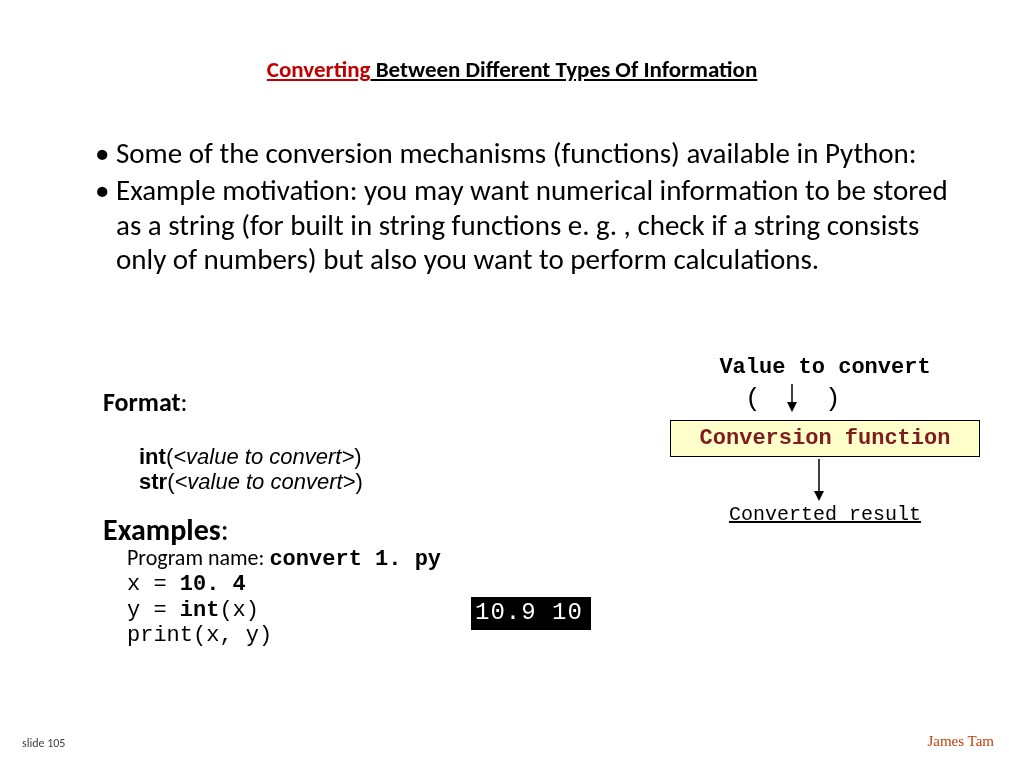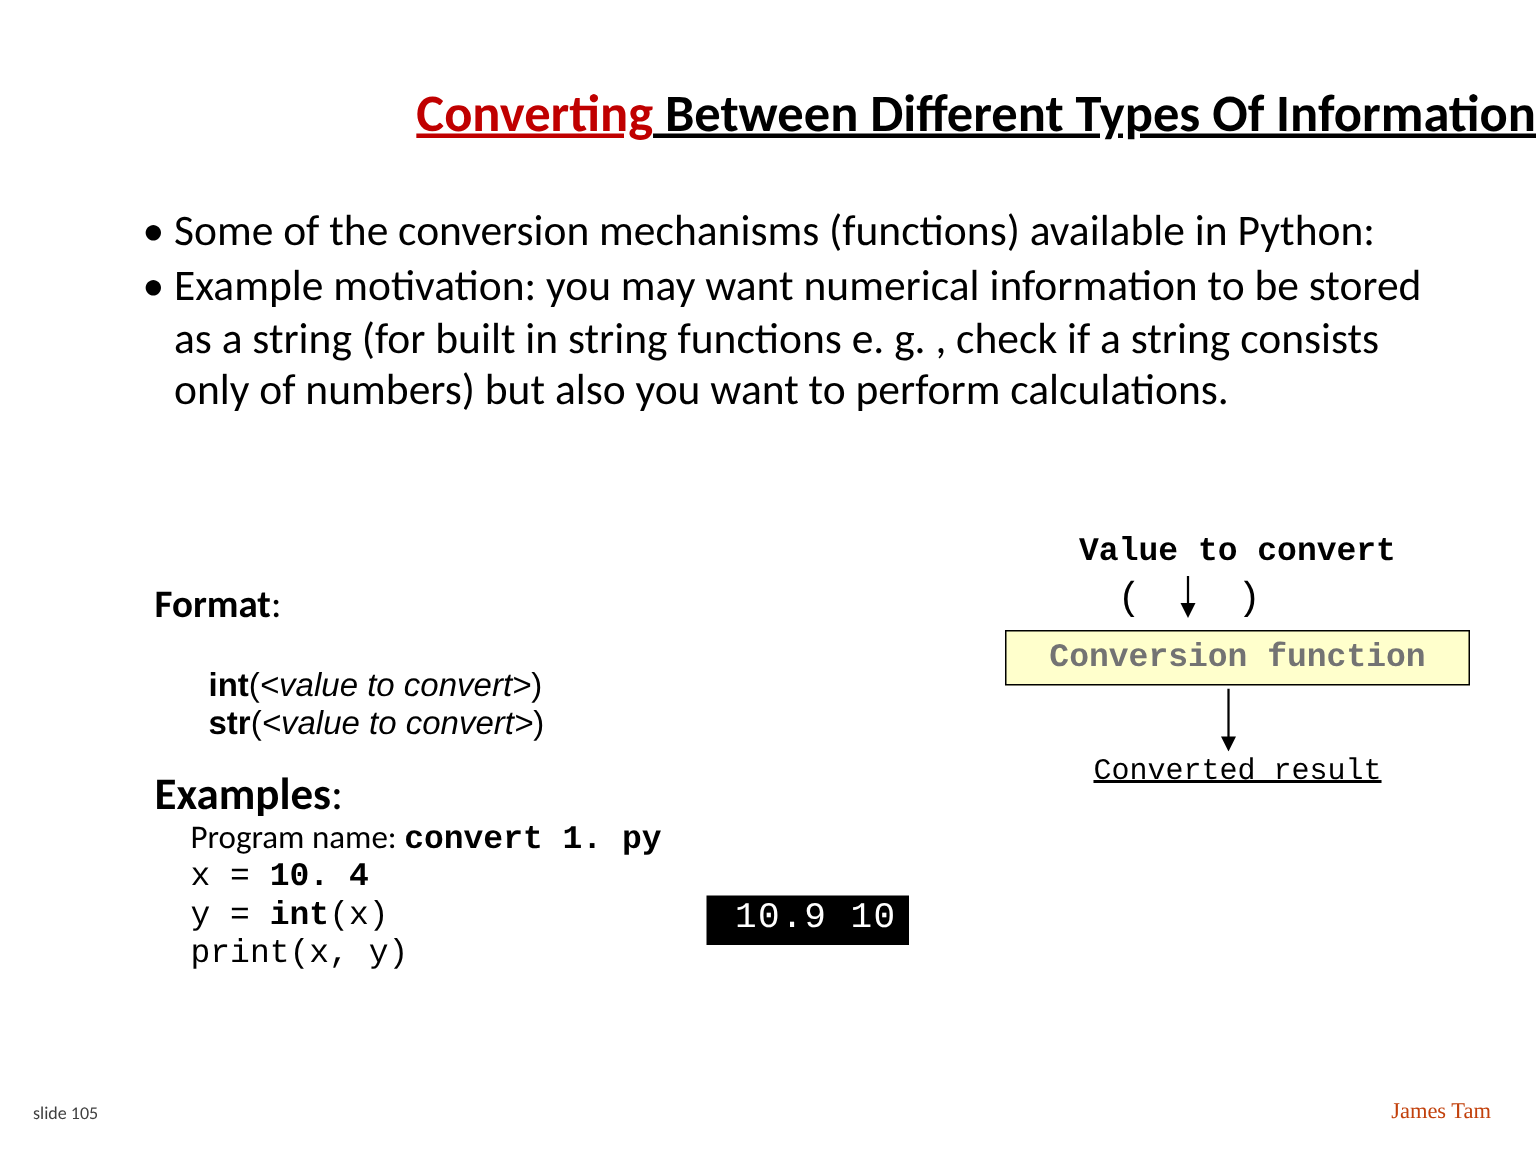--- a/index.html
+++ b/index.html
@@ -10,22 +10,22 @@
     font-family: Calibri, Arial, sans-serif;
     color: #000;
     position: relative;
     overflow: hidden;
   }
   .title {
     position: absolute;
     top: 55px;
     left: 0;
     right: 0;
-    text-align: right;
-    font-size: 35px;
+    text-align: center;
+    font-size: 23px;
     font-weight: bold;
   }
   .title-red { color: #c00000; text-decoration: underline; }
   .title-rest { color: #000; text-decoration: underline; }
   .bullets {
     position: absolute;
     top: 136px;
     left: 95px;
     width: 870px;
     font-size: 29px;
@@ -69,21 +69,21 @@
   .mono { font-family: Consolas, "Courier New", monospace; }
   .mono-bold { font-family: Consolas, "Courier New", monospace; font-weight: bold; }
   .output-box {
     position: absolute;
     top: 597px;
     left: 471px;
     background: #000;
     color: #fff;
     font-family: Consolas, "Courier New", monospace;
     font-size: 24px;
-    padding: 2px 8px 4px 19px;
+    padding: 2px 8px 4px 4px;
     letter-spacing: 1px;
   }
   .diagram {
     position: absolute;
     top: 355px;
     left: 660px;
     width: 330px;
     font-family: Consolas, "Courier New", monospace;
     font-size: 22px;
     text-align: center;
@@ -94,21 +94,21 @@
   .paren-r { position: absolute; left: 165px; top: 0; font-size: 26px; }
   .diag-arrow-down {
     position: absolute;
   }
   .arrow1 { left: 125px; top: 0; }
   .func-box {
     margin: 6px auto 0 auto;
     width: 310px;
     border: 1px solid #000;
     background: #ffffcc;
-    color: #737373;
+    color: #7f1d1d;
     font-weight: bold;
     padding: 5px 0;
   }
   .diag-gap { height: 46px; position: relative; }
   .arrow2 { left: 152px; top: 2px; }
   .result-label {
     font-family: Consolas, "Courier New", monospace;
     font-size: 20px;
     text-decoration: underline;
   }

